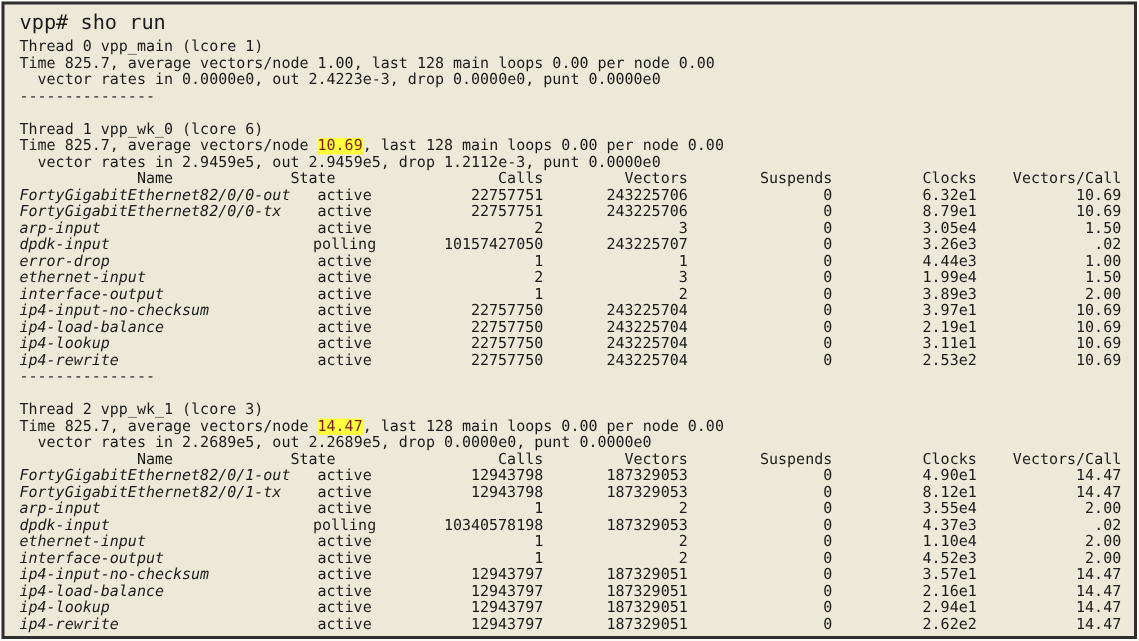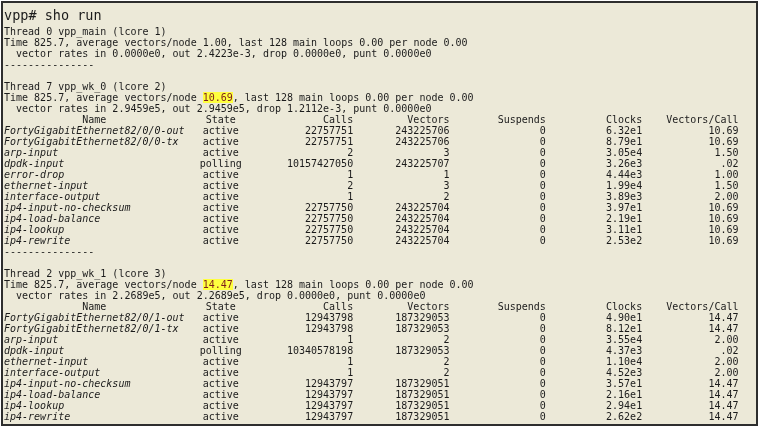--- a/index.html
+++ b/index.html
@@ -4,47 +4,47 @@
 <style>
   :root{
     --bg:#ece9d8; --fg:#1b1b1b; --border:#2e2e2e;
     --hlbg:#ffff3e; --hlfg:#7d1d1d;
   }
   *{box-sizing:border-box;}
   html,body{margin:0;padding:0;background:#ffffff;width:759px;height:427px;overflow:hidden;}
   .terminal{
     margin:1px; width:757px; height:425px;
     background:var(--bg); border:2px solid var(--border);
-    padding:4px 4px 0 1px; overflow:hidden;
+    padding:4px 4px 0 10px; overflow:hidden;
     font-family:"DejaVu Sans Mono","Liberation Mono",monospace;
     color:var(--fg);
   }
   .prompt{font-size:13.5px; line-height:17px; white-space:pre; margin-bottom:2px;}
   .line{font-size:10px; line-height:11px; height:11px; white-space:pre;}
   .blank{height:11px;}
   .c-name{display:inline-block; width:30ch;font-style:italic;}
   .c-state{display:inline-block; width:12ch; text-align:center;}
   .c-num{display:inline-block; width:16ch; text-align:right;}
   .h-name{display:inline-block; width:30ch; text-align:center;}
-  .h-state{display:inline-block; width:12ch; text-align:center;}
+  .h-state{display:inline-block; width:12ch; }
   .h-num{display:inline-block; width:16ch; text-align:right;}
   .hl{background:var(--hlbg); color:var(--hlfg);}
 </style>
 </head>
 <body>
 
 <div class="terminal">
   <div class="prompt"><span>vpp# sho run</span></div>
   <div id="output">
       <div class="line">Thread 0 vpp_main (lcore 1)</div>
       <div class="line"><span>Time 825.7, average vectors/node </span><span>1.00</span><span>, last 128 main loops 0.00 per node 0.00</span></div>
       <div class="line">  vector rates in 0.0000e0, out 2.4223e-3, drop 0.0000e0, punt 0.0000e0</div>
       <div class="line">---------------</div>
       <div class="blank"></div>
-      <div class="line">Thread 7 vpp_wk_0 (lcore 2)</div>
+      <div class="line">Thread 1 vpp_wk_0 (lcore 6)</div>
       <div class="line"><span>Time 825.7, average vectors/node </span><span class="hl">10.69</span><span>, last 128 main loops 0.00 per node 0.00</span></div>
       <div class="line">  vector rates in 2.9459e5, out 2.9459e5, drop 1.2112e-3, punt 0.0000e0</div>
       <div class="line"><span class="h-name">Name</span><span class="h-state">State</span><span class="h-num">Calls</span><span class="h-num">Vectors</span><span class="h-num">Suspends</span><span class="h-num">Clocks</span><span class="h-num">Vectors/Call</span></div>
       <div class="line"><span class="c-name">FortyGigabitEthernet82/0/0-out</span><span class="c-state">active</span><span class="c-num">22757751</span><span class="c-num">243225706</span><span class="c-num">0</span><span class="c-num">6.32e1</span><span class="c-num">10.69</span></div>
       <div class="line"><span class="c-name">FortyGigabitEthernet82/0/0-tx</span><span class="c-state">active</span><span class="c-num">22757751</span><span class="c-num">243225706</span><span class="c-num">0</span><span class="c-num">8.79e1</span><span class="c-num">10.69</span></div>
       <div class="line"><span class="c-name">arp-input</span><span class="c-state">active</span><span class="c-num">2</span><span class="c-num">3</span><span class="c-num">0</span><span class="c-num">3.05e4</span><span class="c-num">1.50</span></div>
       <div class="line"><span class="c-name">dpdk-input</span><span class="c-state">polling</span><span class="c-num">10157427050</span><span class="c-num">243225707</span><span class="c-num">0</span><span class="c-num">3.26e3</span><span class="c-num">.02</span></div>
       <div class="line"><span class="c-name">error-drop</span><span class="c-state">active</span><span class="c-num">1</span><span class="c-num">1</span><span class="c-num">0</span><span class="c-num">4.44e3</span><span class="c-num">1.00</span></div>
       <div class="line"><span class="c-name">ethernet-input</span><span class="c-state">active</span><span class="c-num">2</span><span class="c-num">3</span><span class="c-num">0</span><span class="c-num">1.99e4</span><span class="c-num">1.50</span></div>
       <div class="line"><span class="c-name">interface-output</span><span class="c-state">active</span><span class="c-num">1</span><span class="c-num">2</span><span class="c-num">0</span><span class="c-num">3.89e3</span><span class="c-num">2.00</span></div>

